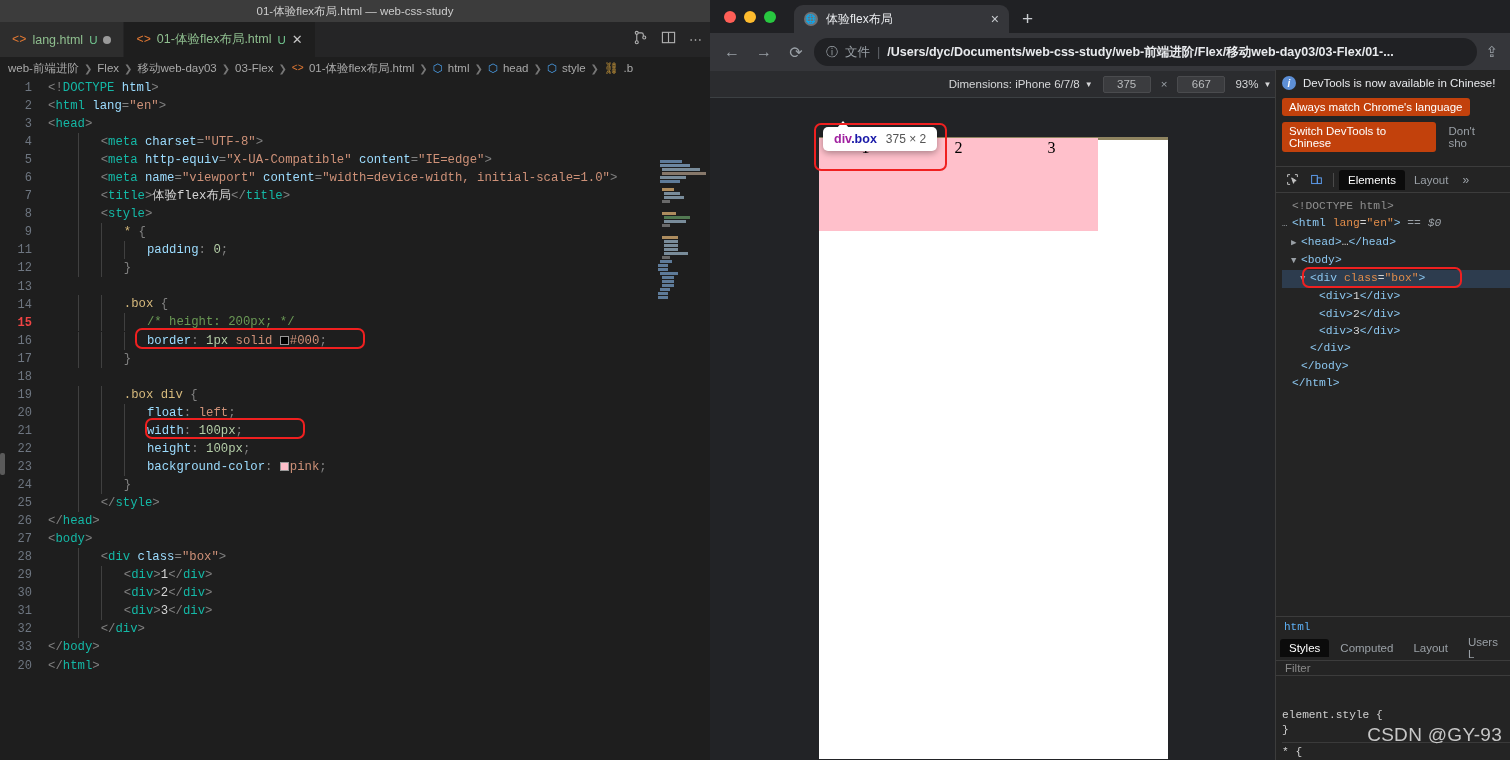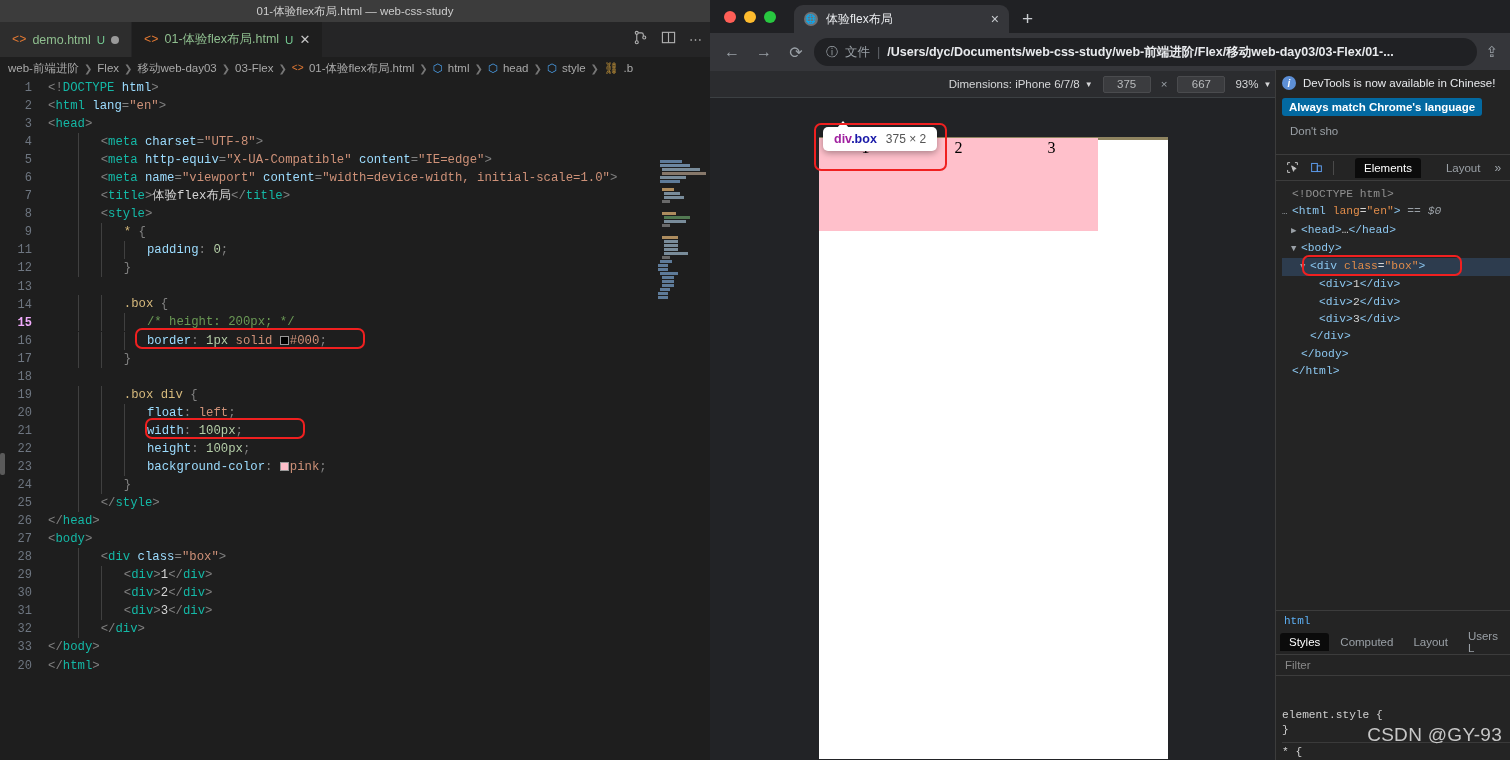--- a/index.html
+++ b/index.html
@@ -34,21 +34,21 @@
   #vs-breadcrumb .code-ic { color:#e37933; font-family:"Liberation Mono", monospace; font-size:10px;}
   #vs-breadcrumb .cube { color:#4a9ee8; }
   #vs-breadcrumb .css-ic { color:#d7a23c; }
 
   #vs-editor { position:absolute; left:0; top:79px; right:0; bottom:0;
                background:#1e1e1e; font-family:"Liberation Mono", monospace;
                font-size:12.3px; line-height:18.05px; }
   .ln-row { display:flex; height:18.05px; align-items:center; white-space:pre; }
   .ln-num { width:48px; text-align:right; padding-right:16px; color:#6e7681;
             flex:0 0 48px; font-size:12px; }
-  .ln-num.cur { color:#f0abfc; font-weight:bold; }
+  .ln-num.cur { color:#ef4444; font-weight:bold; }
   .code { flex:1; color:#d4d4d4; position:relative; }
   .t-tag   { color:#14b8a6; }
   .t-name  { color:#9cdcfe; }
   .t-attr  { color:#9cdcfe; }
   .t-str   { color:#ce9178; }
   .t-punc  { color:#808080; }
   .t-sel   { color:#d7ba7d; }
   .t-prop  { color:#9cdcfe; }
   .t-val   { color:#ce9178; }
   .t-num   { color:#b5cea8; }
@@ -140,30 +140,30 @@
   #devtools { position:absolute; right:0; top:70px; width:235px; height:690px;
               background:#242424; border-left:1px solid #3c3c3c;
               font-family:"Liberation Sans", sans-serif; color:#d4d4d4;
               display:flex; flex-direction:column; }
   #dt-banner { padding:6px 6px 8px 6px; border-bottom:1px solid #3c3c3c; }
   #dt-banner .msgline { display:flex; align-items:center; gap:7px; font-size:11.5px;
                         color:#e8eaed; margin-bottom:7px; }
   .info-circ { width:14px; height:14px; border-radius:50%; background:#5d8fd6;
                color:#fff; font-size:10px; font-weight:bold; display:flex;
                align-items:center; justify-content:center; font-style:italic; }
-  .dt-btn { display:inline-block; background:#0369a1; color:#fff; font-size:11.5px;
-            font-weight:bold; padding:3px 7px; border-radius:3px; margin-bottom:5px; }
+  .dt-btn { display:inline-block; background:#c2410c; color:#fff; font-size:11.5px;
+            font-weight:normal; padding:3px 7px; border-radius:3px; margin-bottom:5px; }
   .dt-btn.ghost { background:transparent; color:#9aa0a6; font-weight:normal;
                   border:1px solid transparent; }
   #dt-tabbar { height:26px; background:#242424; border-bottom:1px solid #3c3c3c;
                display:flex; align-items:center; gap:0; padding-left:4px; }
   .dt-ic { width:24px; height:22px; display:flex; align-items:center;
            justify-content:center; }
   .dt-vsep { width:1px; height:14px; background:#4a4a4a; margin:0 5px; }
-  .dt-tab { font-size:11.5px; padding:4px 9px; color:#9aa0a6;margin-left:16px; }
+  .dt-tab { font-size:11.5px; padding:4px 9px; color:#9aa0a6; }
   .dt-tab.active { background:#0b0b0b; color:#fff; border-radius:3px 3px 0 0; }
   .dt-more { color:#9aa0a6; font-size:12px; padding:0 5px; }
 
   #dt-tree { flex:1; overflow:hidden; padding:5px 0 0 6px;
              font-family:"Liberation Mono", monospace; font-size:11.3px;
              line-height:17.3px; position:relative; }
   .tr { white-space:pre; }
   .k-doct { color:#8f8f8f; }
   .k-tag  { color:#8cc7f0; }
   .k-attr { color:#e08c4a; }
@@ -174,41 +174,41 @@
   .tw { color:#9aa0a6; font-size:9px; display:inline-block; width:10px; }
   .selrow { background:#2d3c4e; display:block; }
 
   #dt-bottom { border-top:1px solid #3c3c3c; }
   #dt-crumb { height:20px; display:flex; align-items:center; padding-left:8px;
               font-size:11px; color:#5db0f5; font-family:"Liberation Mono", monospace; }
   #dt-styletabs { height:24px; display:flex; align-items:center; gap:2px;
                   padding-left:4px; border-bottom:1px solid #3c3c3c; }
   .st-tab { font-size:11.5px; padding:3px 9px; color:#9aa0a6; }
   .st-tab.active { background:#0b0b0b; color:#fff; border-radius:3px 3px 0 0; }
-  #dt-filter { height:21px; border-bottom:1px solid #3c3c3c; display:flex;
+  #dt-filter { height:15px; border-bottom:1px solid #3c3c3c; display:flex;
                align-items:center; padding-left:9px; font-size:11.5px; color:#8a8a8a;text-align:center; }
   #dt-rules { padding:4px 0 0 6px; font-family:"Liberation Mono", monospace;
               font-size:11.2px; line-height:15.5px; color:#cfcfcf;margin-top:28px; }
   #watermark { position:absolute; right:8px; bottom:14px; color:#d9d9d9;
                font-size:19px; letter-spacing:.3px; opacity:.9;
                font-family:"Liberation Sans", sans-serif; }
 </style>
 </head>
 <body>
 
 <div id="vscode">
 
   <div id="vs-titlebar">
     <span>01-体验flex布局.html — web-css-study</span>
   </div>
 
   <div id="vs-tabs">
     <div class="vs-tab">
       <span class="ic">&lt;&gt;</span>
-      <span class="nm">demo.html</span>
+      <span class="nm">lang.html</span>
       <span class="u">U</span>
       <span class="dot"></span>
     </div>
     <div class="vs-tab active">
       <span class="ic">&lt;&gt;</span>
       <span class="nm">01-体验flex布局.html</span>
       <span class="u">U</span>
       <span class="x">✕</span>
     </div>
     <div id="vs-tabactions">
@@ -410,20 +410,21 @@
 
 <div id="devtools">
 
   <div id="dt-banner">
     <div class="msgline">
       <span class="info-circ">i</span>
       <span>DevTools is now available in Chinese!</span>
     </div>
     <div><span class="dt-btn">Always match Chrome's language</span></div>
     <div style="display:flex;gap:4px;align-items:center;">
+      <span class="dt-btn">Switch DevTools to Chinese</span>
       <span class="dt-btn ghost">Don't sho</span>
     </div>
   </div>
 
   <div id="dt-tabbar">
     <span class="dt-ic">
       <svg width="13" height="13" viewBox="0 0 16 16" fill="none" stroke="#c4c4c4" stroke-width="1.2">
         <path d="M2 2h3M2 2v3M14 2h-3M14 2v3M2 14h3M2 14v-3"></path>
         <path d="M7 6l5.5 3.4-2.4.7-.8 2.6z" fill="#c4c4c4"></path>
       </svg>

